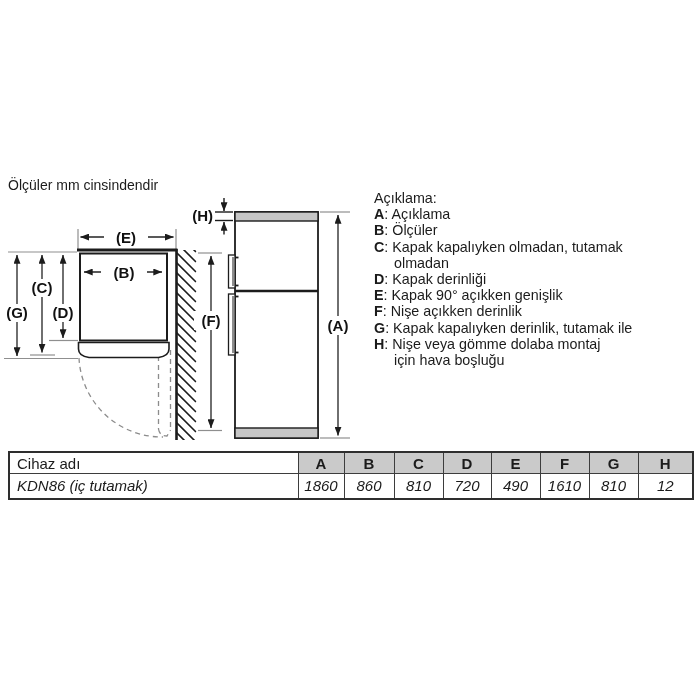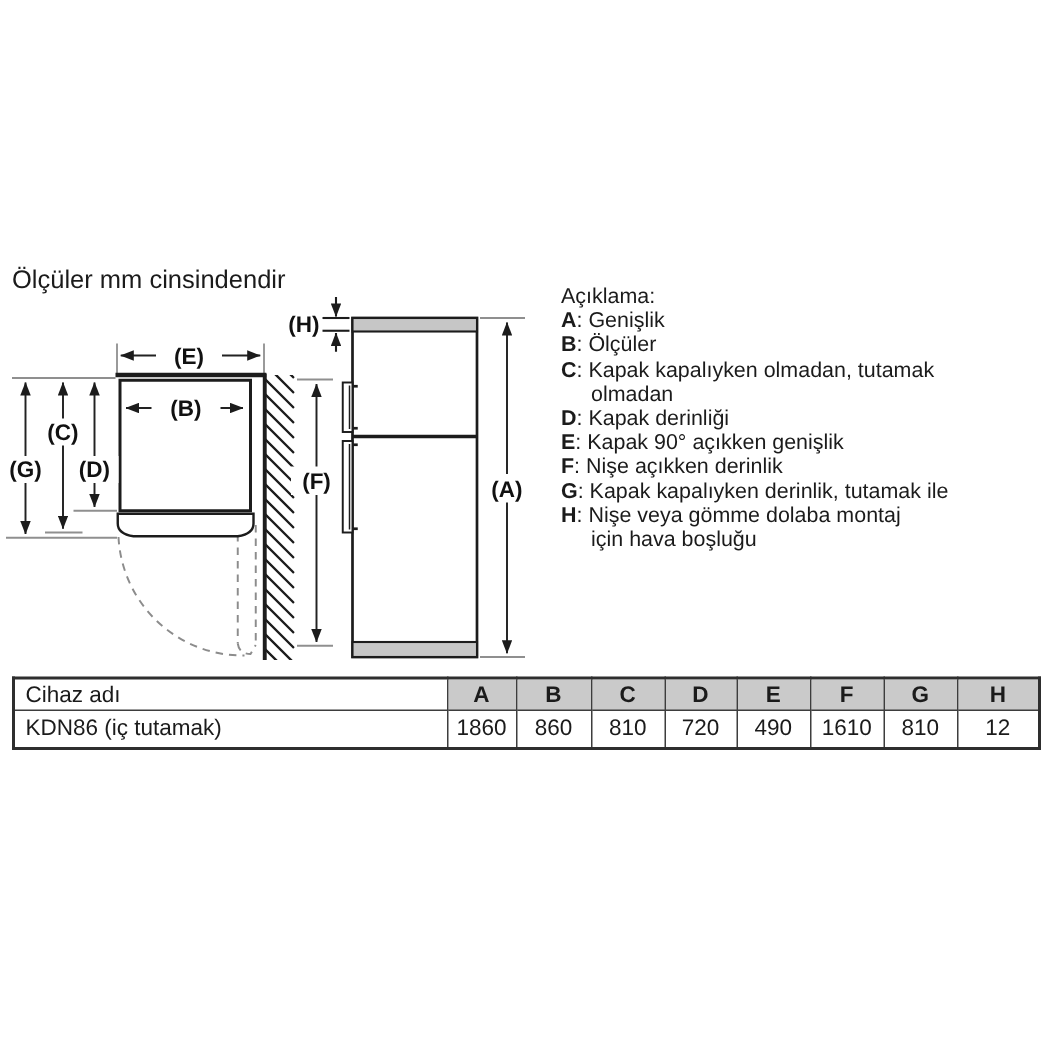--- a/index.html
+++ b/index.html
@@ -1,34 +1,34 @@
 <!DOCTYPE html>
 <html><head>
 <meta charset="utf-8">
 <style>
   html,body{margin:0;padding:0;background:#fff;}
   body{width:700px;height:700px;position:relative;overflow:hidden;
        font-family:"Liberation Sans",sans-serif;color:#1b1b1b;}
-  .title{position:absolute;left:8px;top:177px;font-size:17px;}
+  .title{position:absolute;left:8px;top:177px;font-size:14px;}
   
   .diagram{position:absolute;left:0;top:184px;}
   .dim-label{font:bold 15px "Liberation Sans",sans-serif;fill:#111;text-anchor:middle;}
   .dim-label.end{text-anchor:end;}
   
   .legend{position:absolute;left:374px;top:190px;width:330px;
           font-size:14.3px;line-height:16.2px;}
   .lg-key{font-weight:bold;}
   .lg-cont{padding-left:20px;}
   
   table.dims{position:absolute;left:8px;top:451px;width:684px;border-collapse:collapse;
              table-layout:fixed;font-size:15px;color:#1b1b1b;border:2px solid #2e2e2e;}
   table.dims th,table.dims td{border:1.5px solid #3d3d3d;overflow:hidden;white-space:nowrap;}
   table.dims thead th{background:#cacaca;font-weight:bold;height:18px;text-align:center;}
   table.dims thead th.name{background:#fff;font-weight:normal;text-align:left;padding-left:7px;}
-  table.dims td{height:21.5px;text-align:center;background:#fff;}
+  table.dims td{height:21.5px;text-align:center;background:#fff;font-style:italic;}
   table.dims td.name{text-align:left;padding-left:7px;}
 </style>
 </head>
 <body>
 
 <div class="title">Ölçüler mm cinsindendir</div>
 
 <svg class="diagram" width="370" height="264" viewBox="0 184 370 264" xmlns="http://www.w3.org/2000/svg">
   <defs>
     <marker id="arw" viewBox="0 0 9 7" refX="8.7" refY="3.5" markerWidth="9" markerHeight="7" orient="auto-start-reverse" markerUnits="userSpaceOnUse">
@@ -126,21 +126,21 @@
     <text class="dim-label end" x="213" y="221">(H)</text>
 
     <line x1="338" y1="215" x2="338" y2="435.5" stroke="#222" stroke-width="1.3" marker-start="url(#arw)" marker-end="url(#arw)"></line>
     <rect x="320" y="316" width="36" height="19" fill="#fff"></rect>
     <text class="dim-label" x="338" y="331">(A)</text>
   </g>
 </svg>
 
 <div class="legend">
   <div>Açıklama:</div>
-  <div class="lg-item"><span class="lg-key">A</span><span>: </span><span>Genişlik</span></div>
+  <div class="lg-item"><span class="lg-key">A</span><span>: </span><span>Açıklama</span></div>
   <div class="lg-item"><span class="lg-key">B</span><span>: </span><span>Ölçüler</span></div>
   <div class="lg-item"><span class="lg-key">C</span><span>: </span><span>Kapak kapalıyken olmadan, tutamak</span>
     <div class="lg-cont">olmadan</div>
   </div>
   <div class="lg-item"><span class="lg-key">D</span><span>: </span><span>Kapak derinliği</span></div>
   <div class="lg-item"><span class="lg-key">E</span><span>: </span><span>Kapak 90° açıkken genişlik</span></div>
   <div class="lg-item"><span class="lg-key">F</span><span>: </span><span>Nişe açıkken derinlik</span></div>
   <div class="lg-item"><span class="lg-key">G</span><span>: </span><span>Kapak kapalıyken derinlik, tutamak ile</span></div>
   <div class="lg-item"><span class="lg-key">H</span><span>: </span><span>Nişe veya gömme dolaba montaj</span>
     <div class="lg-cont">için hava boşluğu</div>

